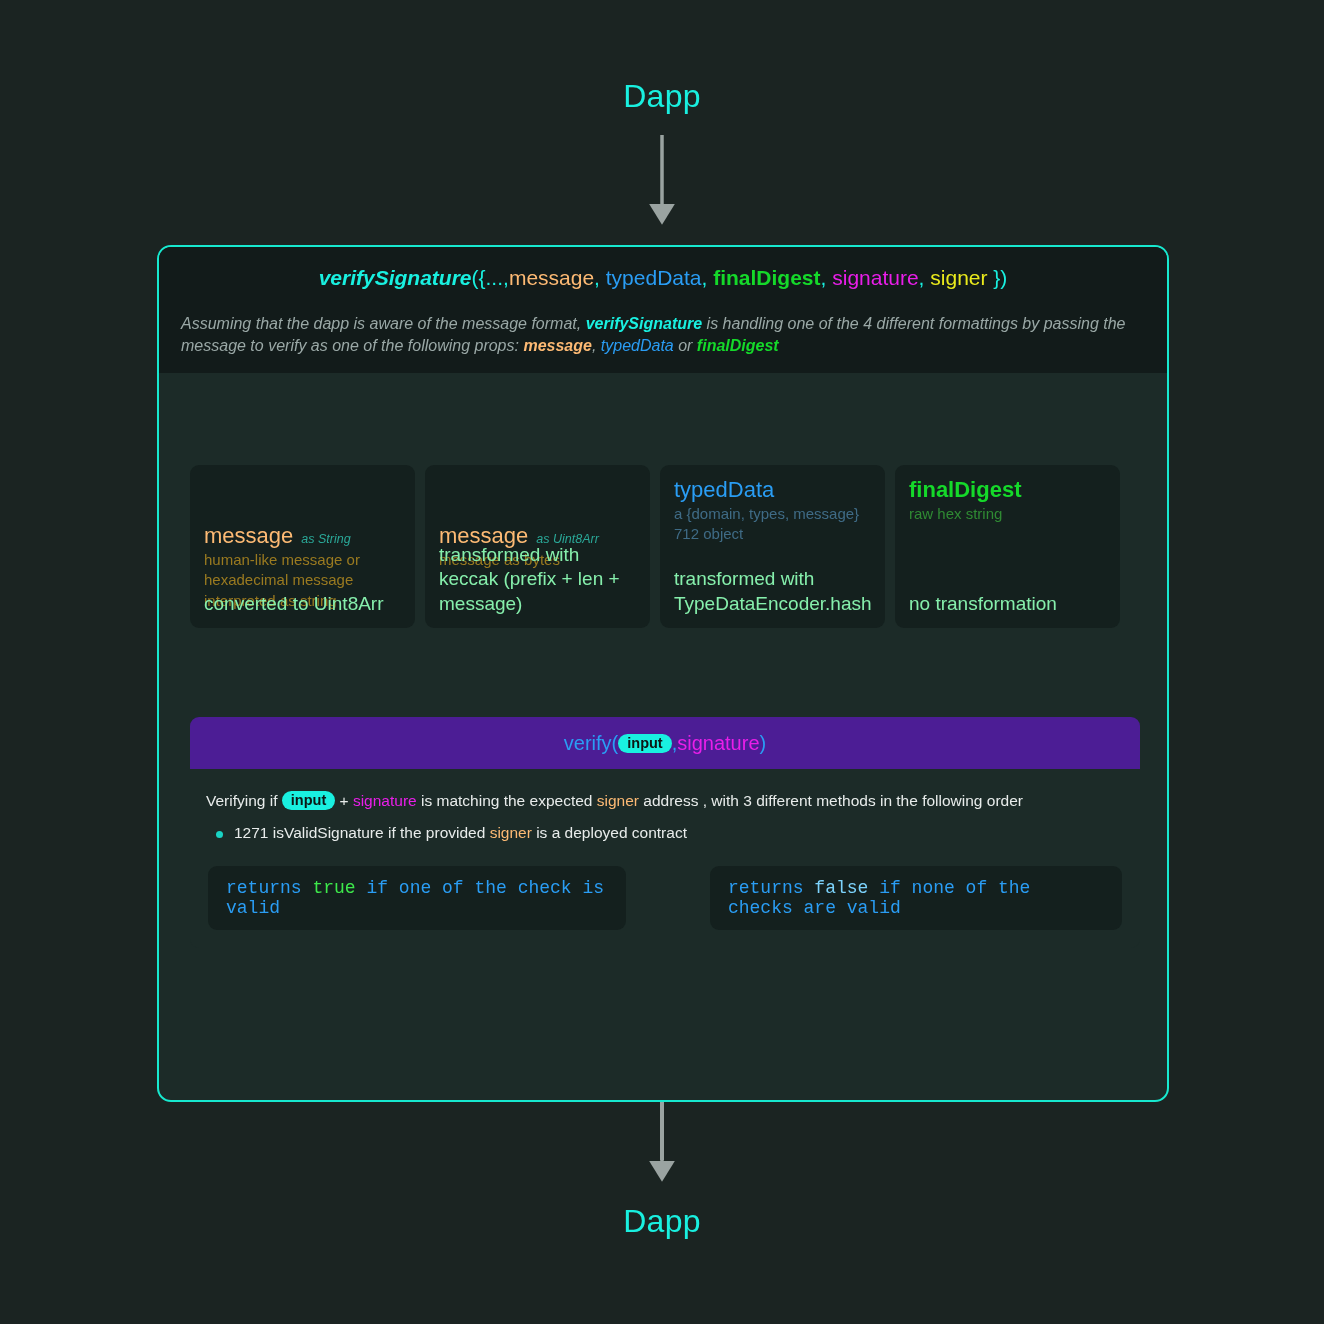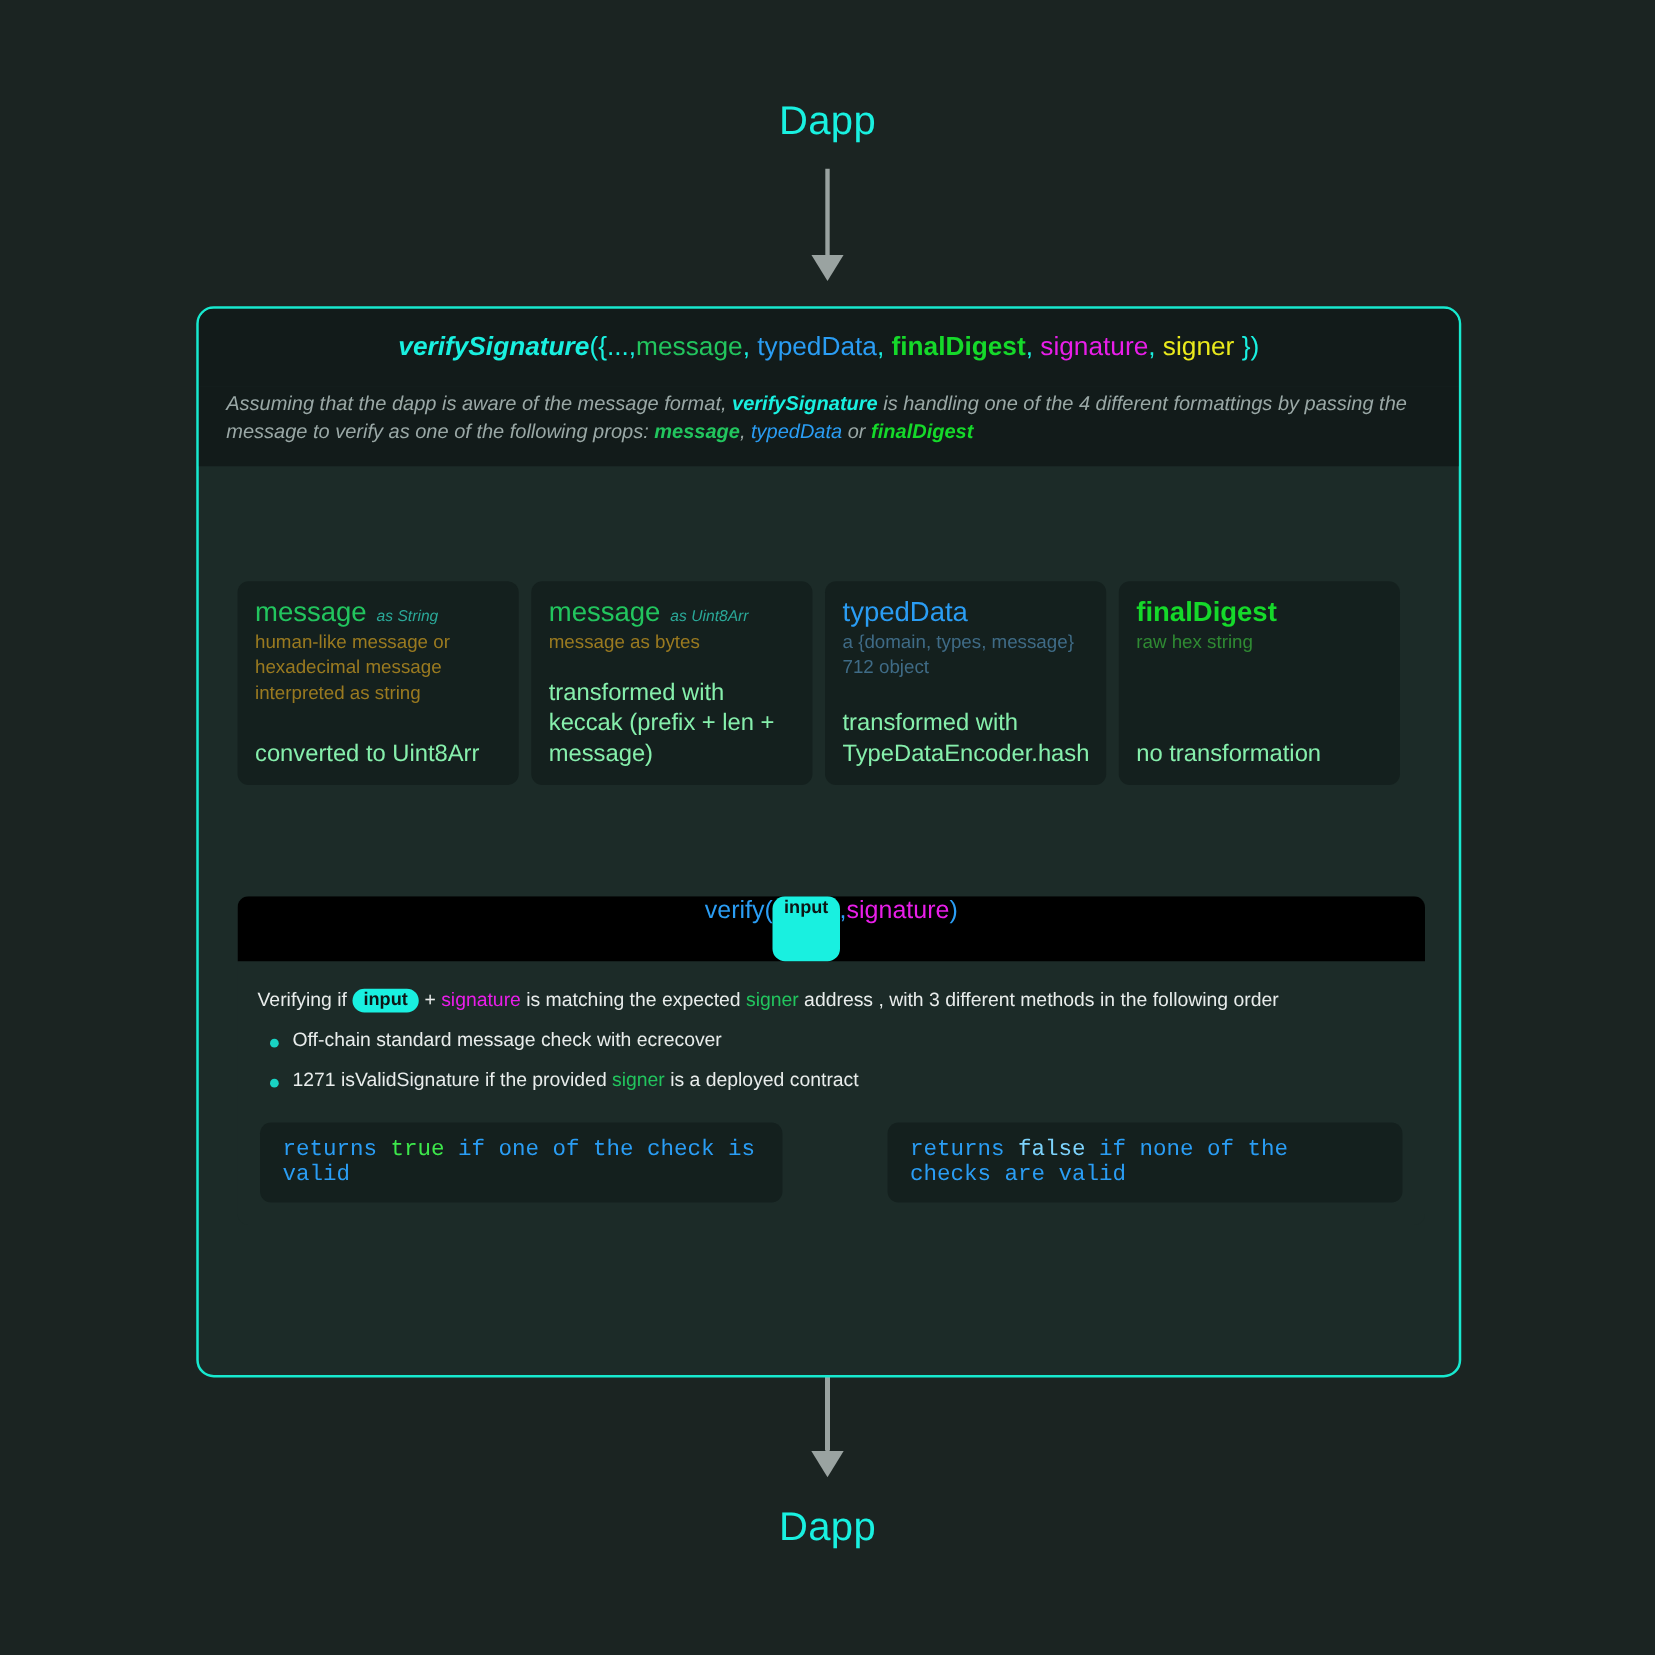--- a/index.html
+++ b/index.html
@@ -34,21 +34,21 @@
   }
   #panel-signature { font-size: 21px; white-space: nowrap; }
   #panel-signature .fn { color: #19f0e0; font-style: italic; font-weight: bold; }
   #panel-signature .punct { color: #19f0e0; }
   #panel-note {
     background: #121b1a; padding: 4px 22px 16px 22px;
     color: #9aa8a6; font-size: 16px; font-style: italic; line-height: 1.38;
   }
   #panel-note b { font-style: italic; }
   .c-cyan   { color: #19f0e0; }
-  .c-orange { color: #22c55e; }
+  .c-orange { color: #fdba74; margin-top: 46px; }
   .c-blue   { color: #2a9df4; }
   .c-green  { color: #15d92a; font-weight: bold; }
   .c-magenta{ color: #e91ee9; }
   .c-yellow { color: #eaea1c; }
   .c-red    { color: #7dd3fc; }
   .c-limegreen { color: #3de84b; }
 
   
   #boxes { position: absolute; left: 31px; top: 218px; width: 950px; display: flex; gap: 10px; }
   .fbox {
@@ -68,22 +68,22 @@
   .d-orange { color: #9a7a20; }
   .d-blue   { color: #3f6b86; }
   .d-green  { color: #2f8a33; }
 
   
   #verify-block {
     position: absolute; left: 31px; top: 470px; width: 950px;
     background: #1c2b28; border-radius: 9px; overflow: hidden;
   }
   #verify-header {
-    background: #000000; height: 52px;
-    display: flex; justify-content: center;
+    background: #4c1d95; height: 52px;
+    display: flex; align-items: center; justify-content: center;
     font-size: 20px;
   }
   #verify-body { padding: 22px 16px 18px 16px; }
   #verify-desc { color: #e8eceb; font-size: 15.5px; margin-bottom: 14px; }
   .pill {
     display: inline-block; background: #19f0e0; color: #0d1615;
     border-radius: 10px; padding: 1px 9px 2px 9px;
     font-weight: bold; font-size: 14.5px; vertical-align: 1px;
   }
   ul#method-list { list-style: none; margin: 0 0 24px 0; padding: 0 0 0 8px; }
@@ -217,21 +217,20 @@
           <span class="c-magenta">signature</span>
           <span class="c-blue">)</span>
       </div>
 
       <div id="verify-body">
         <div id="verify-desc">
           <span>Verifying if </span><span class="pill">input</span><span> + </span><span class="c-magenta">signature</span><span> is matching the expected </span><span class="c-orange">signer</span><span> address , with 3 different methods in the following order</span>
         </div>
 
         <ul id="method-list">
-          <li>Off-chain standard message check with ecrecover</li>
           <li><span>1271 isValidSignature if the provided </span><span class="c-orange">signer</span><span> is a deployed contract</span></li>
         </ul>
 
         <div id="returns-row">
           <div class="rbox left">
             <span>returns </span><span class="c-limegreen">true</span><span> if one of the check is valid</span>
           </div>
           <div class="rbox right">
             <span>returns </span><span class="c-red">false</span><span> if none of the checks are valid</span>
           </div>

